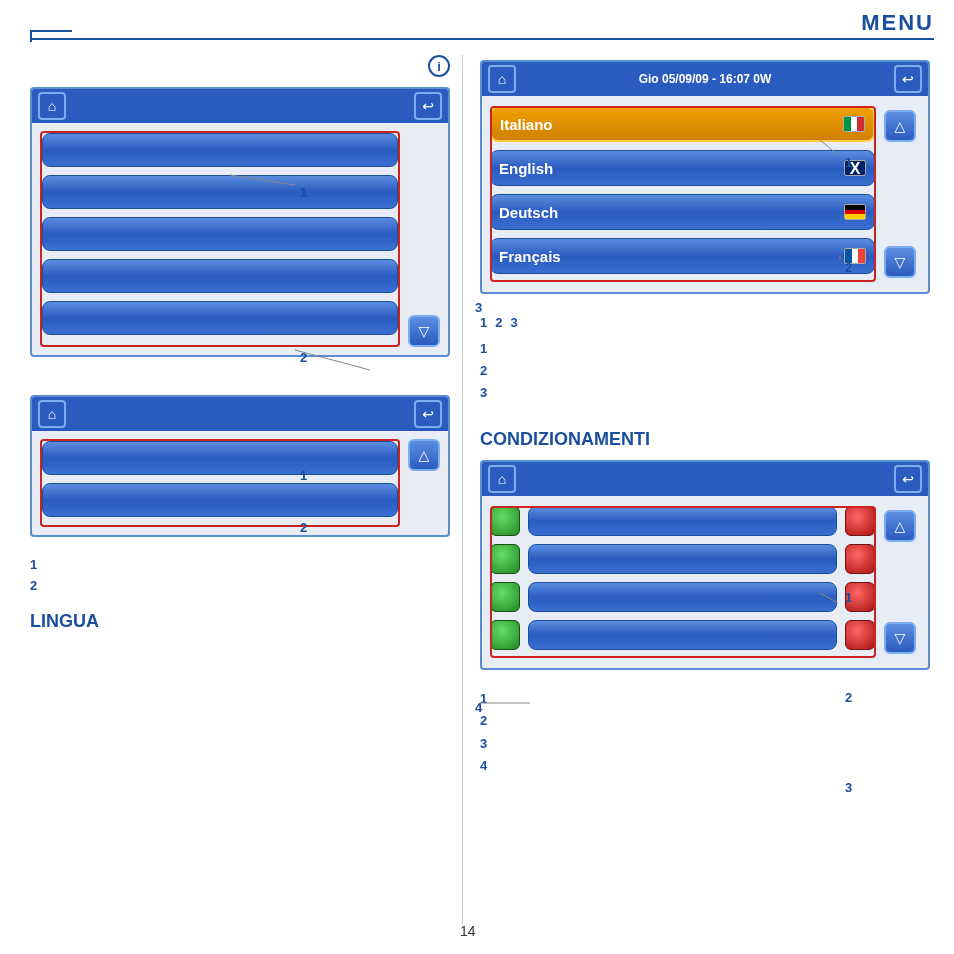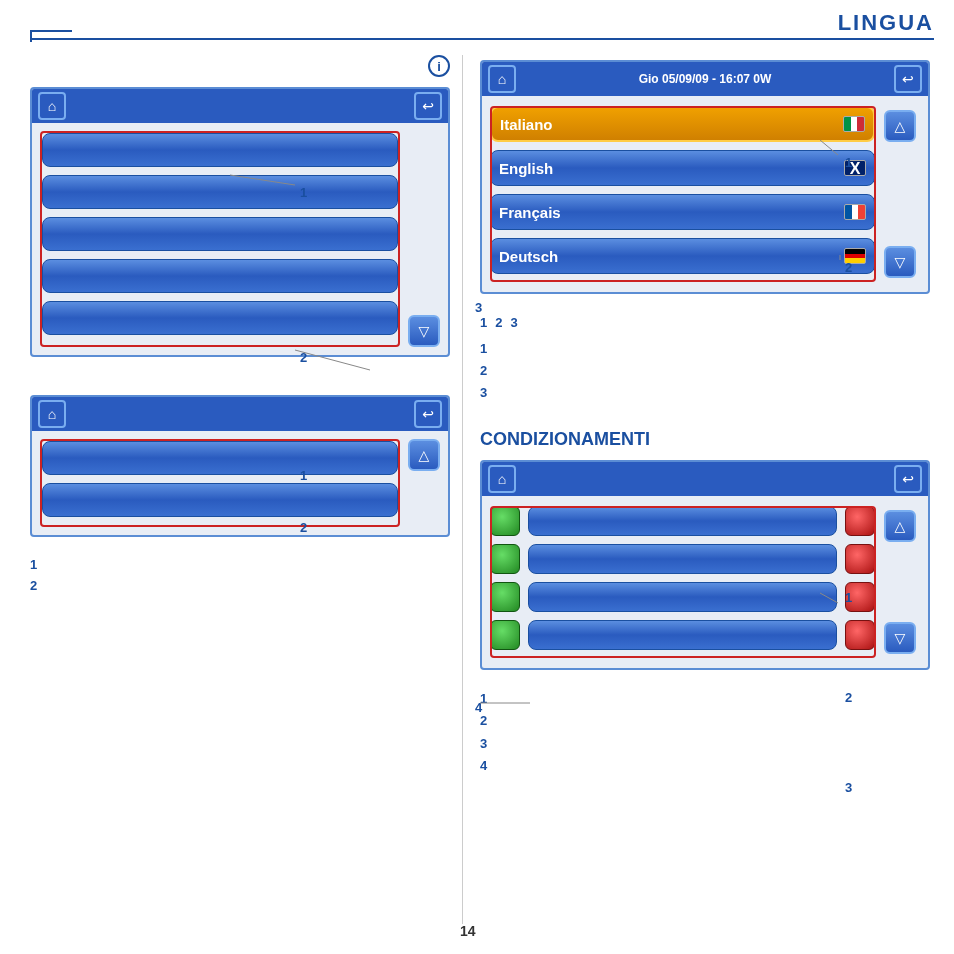--- a/index.html
+++ b/index.html
@@ -306,28 +306,28 @@
       width: 1px;
       background: #ccc;
     }
 
     
     .page-num {
       position: absolute;
       bottom: 15px;
       left: 460px;
       font-size: 14px;
-      font-weight: bold;
+      font-weight: normal;
       color: #333;
     }
   </style>
 </head>
 <body>
 
-<div class="setup-header">LINGUA</div>
+<div class="setup-header">MENU</div>
 <div class="setup-header-line"></div>
 
 <div class="vert-divider"></div>
 
 <div class="left-col">
 
 
   <div style="position:relative; height:24px;">
     <div class="info-icon" style="right:0; top:0;">i</div>
   </div>
@@ -366,20 +366,21 @@
 
       <div class="scroll-btn-up">△</div>
     </div>
   </div>
 
   <div class="bottom-labels">
     <div>1</div>
     <div>2</div>
   </div>
 
+  <div class="section-title" style="margin-top:14px;">LINGUA</div>
 
 </div>
 
 <div style="position:absolute; left:300px; top:185px; font-size:13px; font-weight:bold; color:#1a4fa0;">1</div>
 <div style="position:absolute; left:300px; top:350px; font-size:13px; font-weight:bold; color:#1a4fa0;">2</div>
 
 <div style="position:absolute; left:300px; top:468px; font-size:13px; font-weight:bold; color:#1a4fa0;">1</div>
 <div style="position:absolute; left:300px; top:520px; font-size:13px; font-weight:bold; color:#1a4fa0;">2</div>
 
 <svg style="position:absolute; left:0; top:55px; width:460px; height:400px; pointer-events:none;">
@@ -408,27 +409,27 @@
           <span>Italiano</span>
           <span class="flag flag-it"></span>
         </div>
 
         <div class="lang-item normal">
           <span>English</span>
           <span class="flag flag-uk"></span>
         </div>
 
         <div class="lang-item normal">
+          <span>Deutsch</span>
+          <span class="flag flag-de"></span>
+        </div>
+
+        <div class="lang-item normal">
           <span>Français</span>
           <span class="flag flag-fr"></span>
-        </div>
-
-        <div class="lang-item normal">
-          <span>Deutsch</span>
-          <span class="flag flag-de"></span>
         </div>
 
         <div class="scroll-btn-up" style="right:4px; top:4px;">△</div>
 
         <div class="scroll-btn-down" style="right:4px; bottom:4px;">▽</div>
       </div>
     </div>
   </div>
 
   <div style="display:flex; font-size:13px; font-weight:bold; color:#1a4fa0; margin-bottom:4px; line-height:1.7;">

